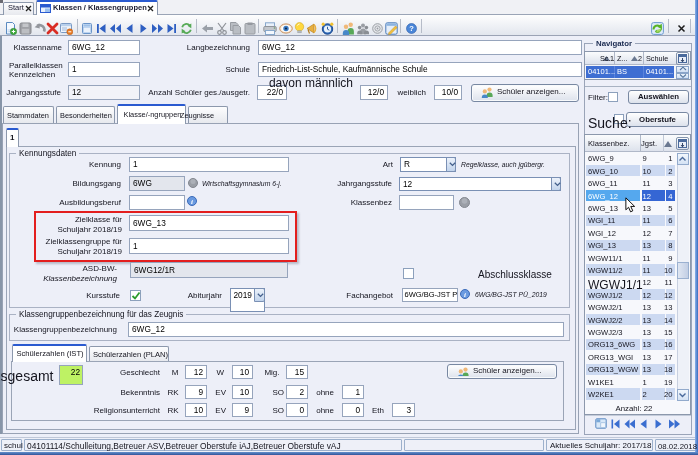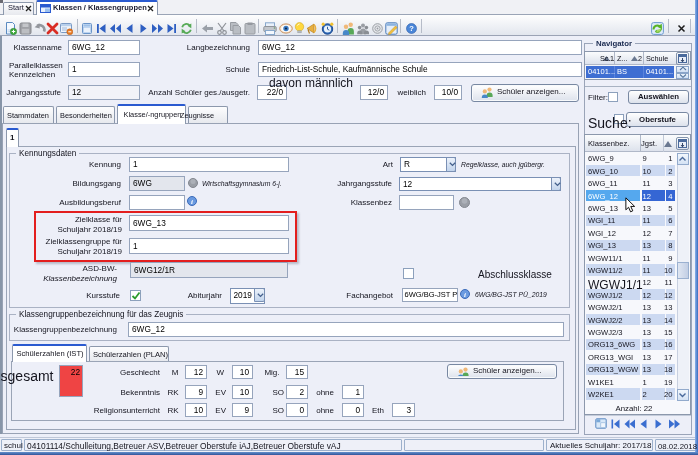--- a/index.html
+++ b/index.html
@@ -259,21 +259,21 @@
 <div class="t" style="right:581px;top:274px;font-size:8.0px;color:#14141e;font-style:italic;">Klassenbezeichnung</div>
 <div class="inp" style="left:130px;top:262px;width:158px;height:16px;line-height:14px;background:#e3e6ed;font-size:8.3px;padding:0 3px;border-color:#96a4bc;color:#000">6WG12/1R</div>
 <div style="position:absolute;left:403px;top:268px;width:11px;height:11px;background:#fff;border:1px solid #8ca0bc;"></div>
 <div class="t" style="left:430px;top:269px;font-size:10px;color:#14141e;margin-left:48px;">Abschlussklasse</div>
 <div class="t" style="right:578px;top:291px;font-size:8.0px;color:#14141e;">Kursstufe</div>
 <div style="position:absolute;left:129.5px;top:289.5px;width:11px;height:11px;background:#fff;border:1px solid #8ca0bc;"></div>
 <svg style="position:absolute;left:131px;top:291px;" width="10" height="10" viewBox="0 0 10 10">
     <path d="M1.5,5 L4,7.5 L8.5,1.5" fill="none" stroke="#2c9c2c" stroke-width="1.8"></path>
   </svg>
 <div class="t" style="right:476px;top:291px;font-size:8.0px;color:#14141e;">Abiturjahr</div>
-<div class="inp" style="left:229.5px;top:288px;width:35px;height:16px;line-height:12px;background:#fff;font-size:8.3px;padding:0 3px;border-color:#7a90b4;color:#000">2019</div>
+<div class="inp" style="left:229.5px;top:288px;width:35px;height:24px;line-height:12px;background:#fff;font-size:8.3px;padding:0 3px;border-color:#7a90b4;color:#000">2019</div>
 <div style="position:absolute;left:254.0px;top:288px;width:10.5px;height:14px;background:linear-gradient(#ecf2fb,#c2d4ec);border:1px solid #7a90b4;border-radius:0 2px 2px 0;"></div>
 <svg style="position:absolute;left:256.0px;top:291px;" width="9" height="8" viewBox="0 0 9 8">
     <path d="M1.8,2.8 L4.5,5.4 L7.2,2.8" fill="none" stroke="#44608c" stroke-width="1.3"></path>
   </svg>
 <div class="t" style="right:305px;top:291px;font-size:8.0px;color:#14141e;">Fachangebot</div>
 <div class="inp" style="left:401.5px;top:288px;width:56px;height:14px;line-height:12px;background:#fff;font-size:7.5px;padding:0 2px;border-color:#96a4bc;color:#000">6WG/BG-JST PI</div>
 <svg style="position:absolute;left:460px;top:289px;" width="10" height="10" viewBox="0 0 10 10">
     <circle cx="5.0" cy="5.0" r="4.5" fill="#6a9ae0" stroke="#3a6ab8"></circle>
     <text x="5.0" y="7.5" font-size="7" font-style="italic" font-weight="bold" fill="#fff" text-anchor="middle" font-family="Liberation Serif">i</text>
   </svg>
@@ -281,21 +281,21 @@
 <div class="gb" style="left:9px;top:314px;width:561px;height:27px;"></div>
 <div class="gbt" style="left:16px;top:309.5px;font-size:8.2px;color:#14141e;">Klassengruppenbezeichnung für das Zeugnis</div>
 <div class="t" style="right:581px;top:325px;font-size:8.0px;color:#14141e;">Klassengruppenbezeichnung</div>
 <div class="inp" style="left:128px;top:322px;width:436px;height:15px;line-height:13px;background:#fff;font-size:8.3px;padding:0 3px;border-color:#96a4bc;color:#000">6WG_12</div>
 <div style="position:absolute;left:12px;top:344px;width:75px;height:18px;background:#fff;border:1px solid #8c98ac;border-bottom:none;border-top:2px solid #2a5ad0;border-radius:2px 2px 0 0;z-index:3;"></div>
 <div class="t" style="left:16.5px;top:349px;font-size:7.6px;color:#14141e;">Schülerzahlen (IST)</div>
 <div style="position:absolute;left:88.5px;top:346px;width:80px;height:15px;background:linear-gradient(#fdfdfe,#e7e9ee);border:1px solid #8c98ac;border-bottom:none;border-radius:2px 2px 0 0;"></div>
 <div class="t" style="left:93px;top:350px;font-size:7.6px;color:#14141e;">Schülerzahlen (PLAN)</div>
 <div style="position:absolute;left:11px;top:360.5px;width:553px;height:60px;border:1px solid #9aa4b6;"></div>
 <div class="t" style="right:644.5px;top:368px;font-size:14px;color:#14141e;">insgesamt</div>
-<div class="inp" style="left:59px;top:365px;width:24px;height:32px;line-height:12px;background:#ef4444;text-align:right;font-size:8.3px;padding:0 2px;border-color:#96a4bc;color:#000">22</div>
+<div class="inp" style="left:59px;top:365px;width:24px;height:20px;line-height:12px;background:#bef264;text-align:right;font-size:8.3px;padding:0 2px;border-color:#96a4bc;color:#000">22</div>
 <div class="t" style="right:538px;top:368px;font-size:8.0px;color:#14141e;">Geschlecht</div>
 <div class="t" style="right:519.5px;top:368px;font-size:8.0px;color:#14141e;">M</div>
 <div class="inp" style="left:185px;top:365px;width:22px;height:14px;line-height:12px;background:#fff;text-align:right;font-size:8.3px;padding:0 3px;border-color:#96a4bc;color:#000">12</div>
 <div class="t" style="right:474px;top:368px;font-size:8.0px;color:#14141e;">W</div>
 <div class="inp" style="left:232px;top:365px;width:21px;height:14px;line-height:12px;background:#fff;text-align:right;font-size:8.3px;padding:0 3px;border-color:#96a4bc;color:#000">10</div>
 <div class="t" style="right:418.5px;top:368px;font-size:8.0px;color:#14141e;">Mig.</div>
 <div class="inp" style="left:286px;top:365px;width:22px;height:14px;line-height:12px;background:#fff;text-align:right;font-size:8.3px;padding:0 3px;border-color:#96a4bc;color:#000">15</div>
 <div style="position:absolute;left:447px;top:364px;width:110px;height:15px;background:linear-gradient(#ffffff,#dde2ec);border:1px solid #7888a2;border-radius:3px;box-shadow:inset 0 0 0 1px #f8fafc;"></div>
 <svg style="position:absolute;left:457px;top:367px;" width="12" height="9" viewBox="0 0 12 9">
     <circle cx="8.5" cy="2.6" r="2.1" fill="#f0b878"></circle>

